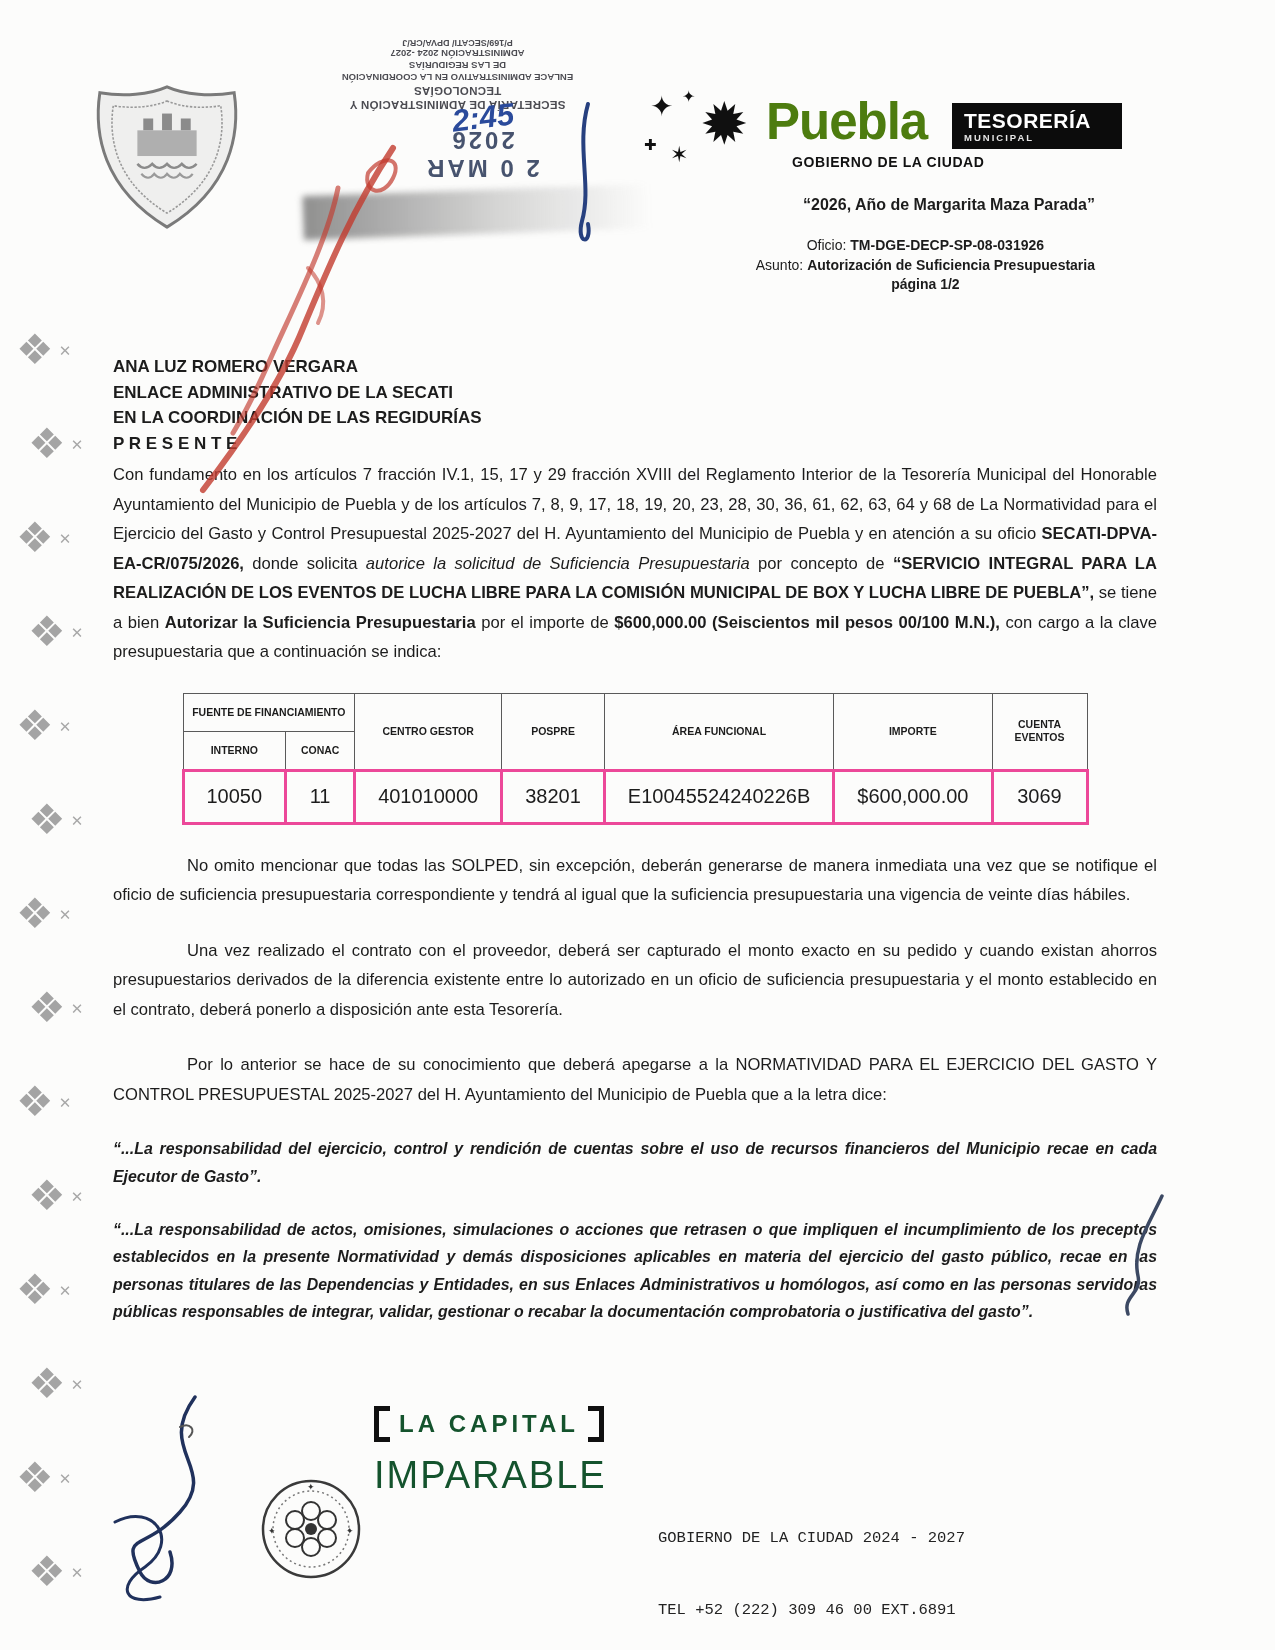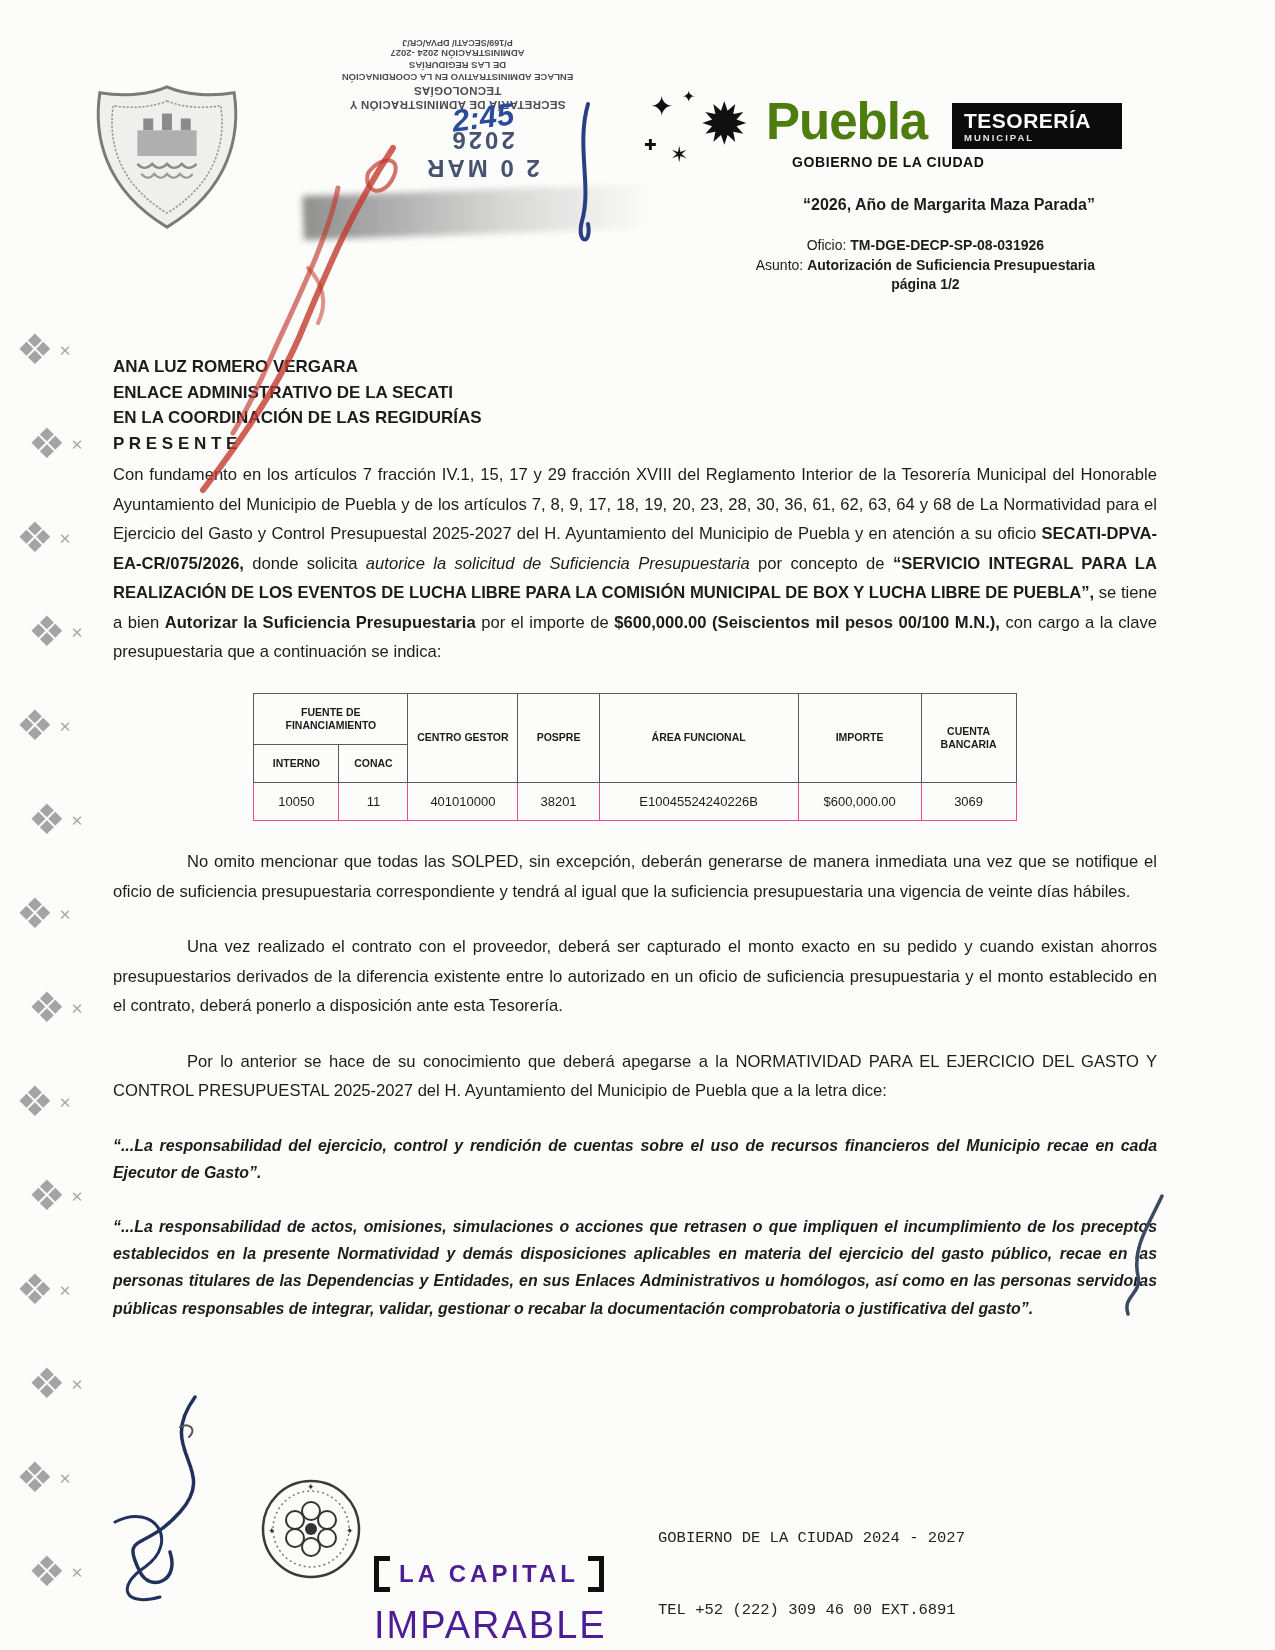--- a/index.html
+++ b/index.html
@@ -45,28 +45,28 @@
            text-align:justify;z-index:1;}
   .content p{margin:0;}
   .para{margin-top:26px !important;}
   .indent{text-indent:74px;}
   .quote{margin-top:26px !important;font-weight:700;font-style:italic;font-size:15.9px;line-height:1.72;}
   .continua{margin-top:18px !important;text-align:right;padding-right:46px;font-style:italic;
             font-weight:600;font-size:15.5px;}
   
   .budget-table{margin:26px auto 0;border-collapse:collapse;text-align:center;}
   .budget-table th{border:1px solid #5a5a5a;font-size:10.5px;font-weight:800;padding:12px 5px;line-height:1.25;}
-  .budget-table td{border:1px solid #ec4899;font-size:13px;padding:7px 22px;}
+  .budget-table td{border:3px solid #ec4899;font-size:20px;padding:7px 22px;}
   .w-int{width:74px;} .w-con{width:58px;} .w-cg{width:94px;} .w-pos{width:62px;}
   .w-area{width:188px;} .w-imp{width:112px;} .w-cta{width:84px;}
   
   .right-mark{position:absolute;left:1098px;top:1190px;width:85px;height:132px;z-index:2;}
   .signature{position:absolute;left:85px;top:1382px;width:175px;height:225px;z-index:2;}
   .seal{position:absolute;left:258px;top:1476px;width:106px;height:106px;z-index:1;}
-  .capital{position:absolute;left:374px;top:1556px;z-index:1;color:#4c1d95;}
+  .capital{position:absolute;left:374px;top:1406px;z-index:1;color:#14532d;}
   .cap-line1{display:flex;align-items:center;gap:9px;}
   .cap-bracket-l{width:11px;height:26px;border:5px solid #101010;border-right:none;}
   .cap-bracket-r{width:11px;height:26px;border:5px solid #101010;border-left:none;}
   .cap-text{font-size:24px;font-weight:800;letter-spacing:4px;}
   .cap-line2{font-size:38px;font-weight:400;letter-spacing:2px;line-height:1.05;margin-top:14px;}
   .address{position:absolute;left:658px;top:1478px;font-family:"Liberation Mono",monospace;
            font-size:15.5px;line-height:1.55;color:#222;z-index:1;white-space:pre;}
 </style>
 </head>
 <body>
@@ -158,21 +158,21 @@
     <p><span>Con fundamento en los artículos 7 fracción IV.1, 15, 17 y 29 fracción XVIII del Reglamento Interior de la Tesorería Municipal del Honorable Ayuntamiento del Municipio de Puebla y de los artículos 7, 8, 9, 17, 18, 19, 20, 23, 28, 30, 36, 61, 62, 63, 64 y 68 de La Normatividad para el Ejercicio del Gasto y Control Presupuestal 2025-2027 del H. Ayuntamiento del Municipio de Puebla y en atención a su oficio </span><span class="b">SECATI-DPVA-EA-CR/075/2026,</span><span> donde solicita </span><span class="i">autorice la solicitud de Suficiencia Presupuestaria</span><span> por concepto de </span><span class="b">“SERVICIO INTEGRAL PARA LA REALIZACIÓN DE LOS EVENTOS DE LUCHA LIBRE PARA LA COMISIÓN MUNICIPAL DE BOX Y LUCHA LIBRE DE PUEBLA”,</span><span> se tiene a bien </span><span class="b">Autorizar la Suficiencia Presupuestaria</span><span> por el importe de </span><span class="b">$600,000.00 (Seiscientos mil pesos 00/100 M.N.),</span><span> con cargo a la clave presupuestaria que a continuación se indica:</span></p>
 
     <table class="budget-table">
       <thead>
         <tr>
           <th colspan="2">FUENTE DE FINANCIAMIENTO</th>
           <th rowspan="2" class="w-cg">CENTRO GESTOR</th>
           <th rowspan="2" class="w-pos">POSPRE</th>
           <th rowspan="2" class="w-area">ÁREA FUNCIONAL</th>
           <th rowspan="2" class="w-imp">IMPORTE</th>
-          <th rowspan="2" class="w-cta">CUENTA BANCARIA</th>
+          <th rowspan="2" class="w-cta">CUENTA EVENTOS</th>
         </tr>
         <tr>
           <th class="w-int">INTERNO</th>
           <th class="w-con">CONAC</th>
         </tr>
       </thead>
       <tbody>
         <tr>
           <td>10050</td>
           <td>11</td>

